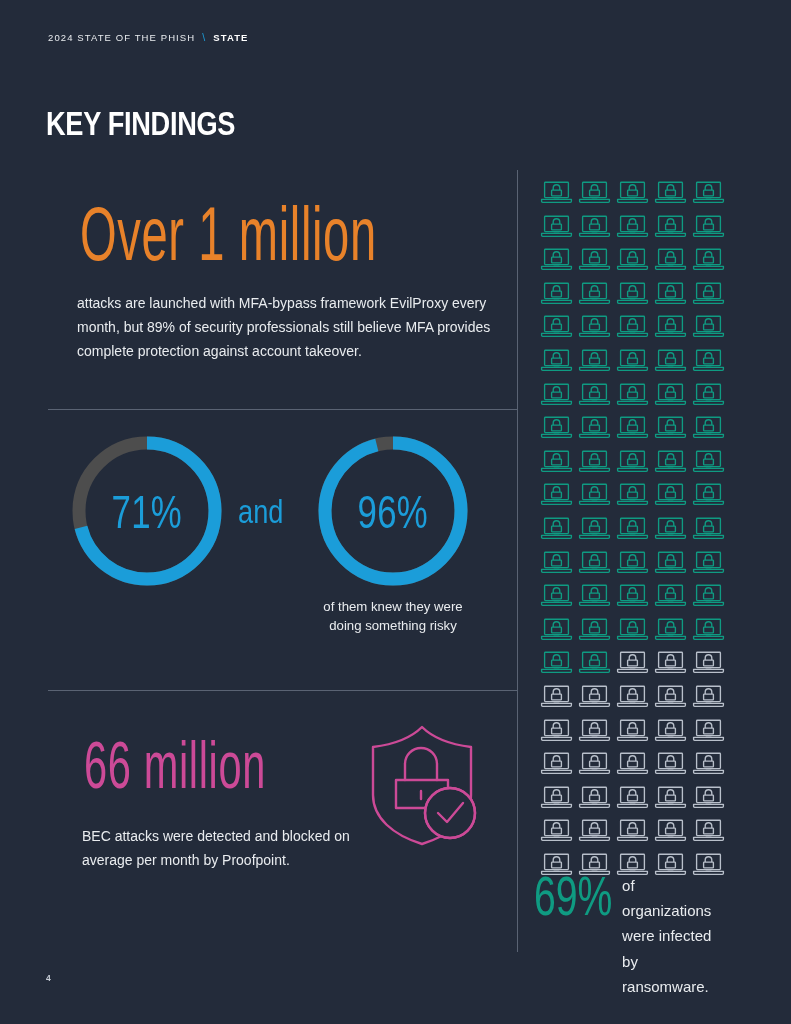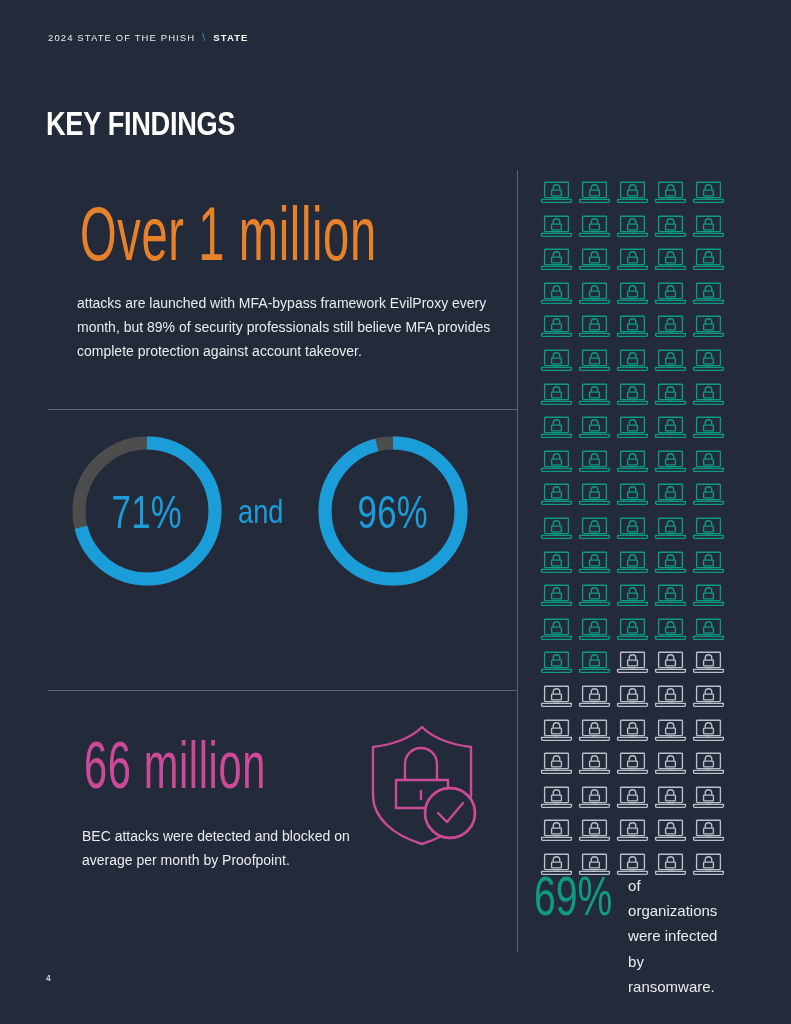--- a/index.html
+++ b/index.html
@@ -208,21 +208,21 @@
   }
   .laptop { display: block; }
 
   
   .callout {
     position: absolute;
     left: 534px;
     top: 869px;
     display: flex;
     align-items: flex-start;
-    gap: 12px;
+    gap: 6px;
   }
   .callout-num {
     color: #0f9b82;
     font-size: 56px;
     font-weight: 300;
     font-family: "Liberation Sans Narrow", "Liberation Sans", sans-serif;
     line-height: 0.95;
     transform: scaleX(0.70);
     transform-origin: left top;
     width: 120px;
@@ -284,20 +284,22 @@
   <div class="donut-wrap b">
     <div class="donut">
       <svg width="158" height="158" viewBox="0 0 158 158">
         <circle cx="79" cy="79" r="68" fill="none" stroke="#4d4d4d" stroke-width="13"></circle>
         <circle id="arc96" cx="79" cy="79" r="68" fill="none" stroke="#1b9dd9" stroke-width="13" transform="rotate(-90 79 79)" stroke-dasharray="410.1663368526834 17.09026403552849"></circle>
       </svg>
       <div class="donut-label">
         <span>96%</span>
       </div>
     </div>
+    <div class="donut-caption" style="white-space:pre-line;">of them knew they were
+doing something risky</div>
   </div>
 
   <div class="bignum stat-bec">66 million</div>
   <div class="body-text para-bec">BEC attacks were detected and blocked on average per month by Proofpoint.</div>
 
   <div class="shield-icon">
     <svg width="120" height="125" viewBox="0 0 120 125" fill="none" stroke="#cc4a97" stroke-width="2.4" stroke-linecap="round" stroke-linejoin="round">
       <path d="M10 24 C34 21 50 13 59 4 C68 13 84 21 108 24 L108 72 C108 95 88 112 59 121 C30 112 10 95 10 72 Z"></path>
       <path d="M42 57 L42 41 A16 16 0 0 1 74 41 L74 57"></path>
       <path d="M33 57 L85 57 L85 85 L33 85 Z"></path>

